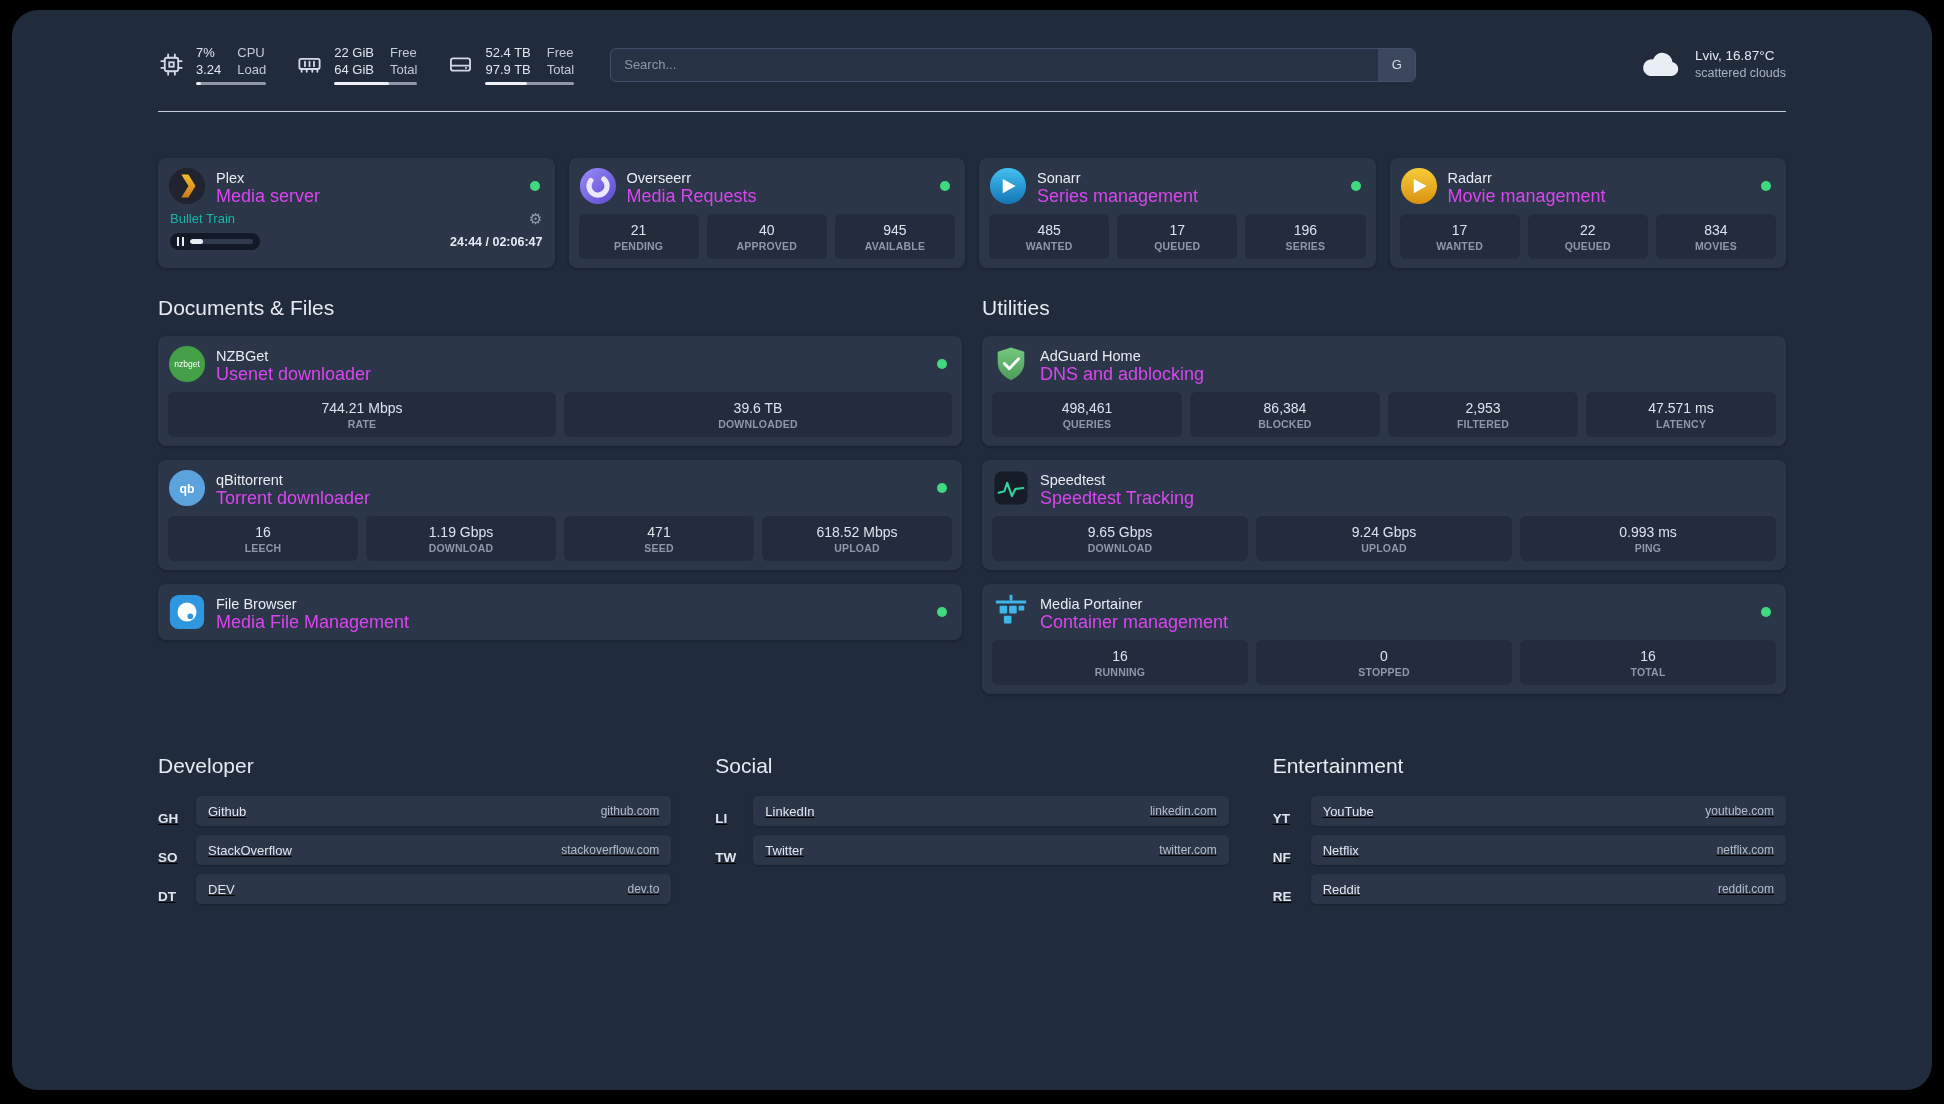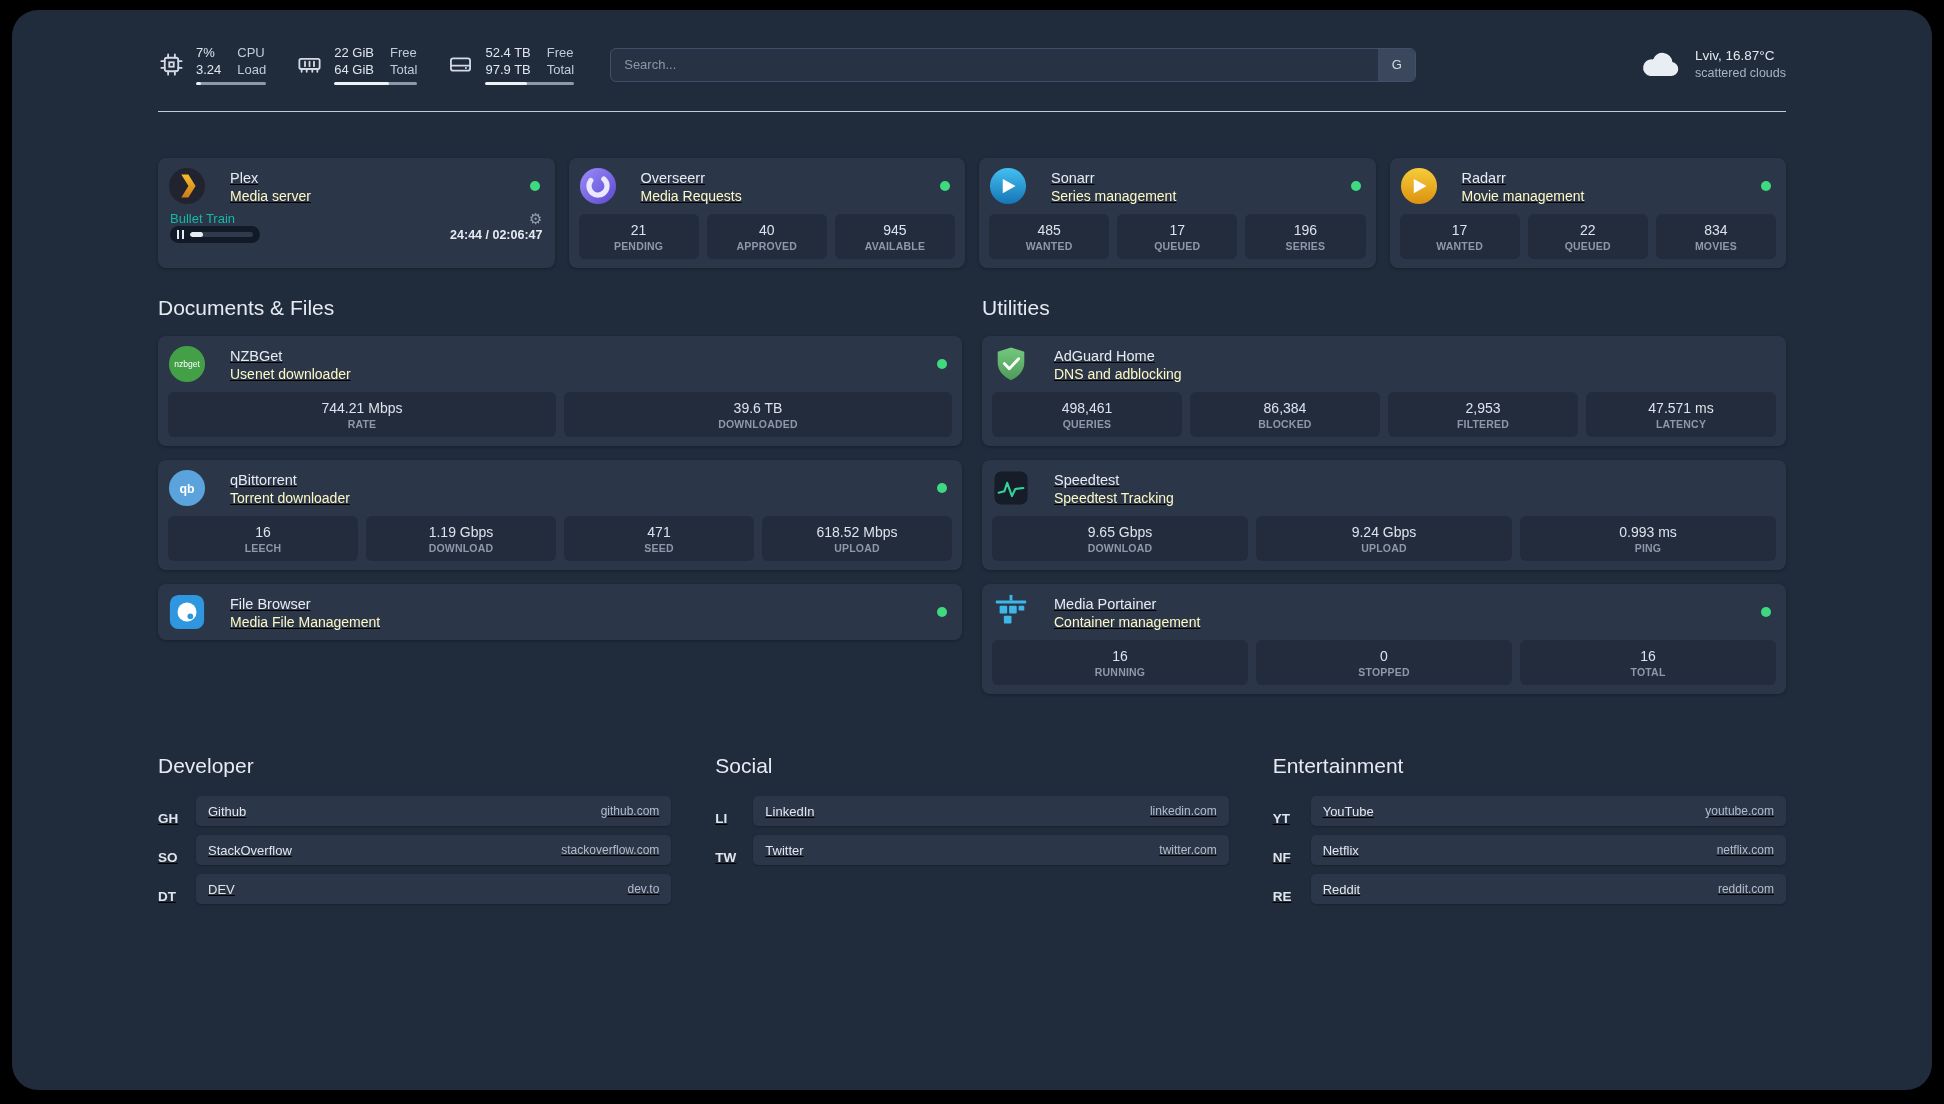--- a/index.html
+++ b/index.html
@@ -32,36 +32,36 @@
   .weather-line2 { font-size: 12.5px; color: #a9b3c1; line-height: 17px; }
 
   .divider { margin-top: 26px; height: 1px; background: rgba(226, 232, 240, 0.85); }
 
   
   .sec-title { font-size: 21px; color: #e6eaf1; font-weight: 500; }
   .media-sec { margin-top: 46px; }
   .cards4 { margin-top: 16px; display: grid; grid-template-columns: repeat(4, 1fr); gap: 14px; }
 
   .card { background: #2b3649; border-radius: 8px; padding: 9px 10px; box-shadow: 0 1px 3px rgba(0,0,0,.28); cursor: pointer; }
-  .card-head { display: flex; align-items: center; gap: 24px; text-decoration: underline; }
+  .card-head { display: flex; align-items: center; gap: 10px; }
   .svc-icon { width: 38px; height: 38px; flex: none; display: flex; align-items: center; justify-content: center; }
   .svc-icon svg { width: 38px; height: 38px; }
   .svc-name { font-size: 14.5px; color: #e8ecf2; font-weight: 500; line-height: 19px; }
-  .svc-sub { font-size: 14px; color: #fef9c3; line-height: 16px; }
+  .svc-sub { font-size: 18px; color: #d946ef; line-height: 16px; }
   .dot { width: 10px; height: 10px; border-radius: 50%; background: #3fd97f; margin-left: auto; margin-right: 5px; flex: none; }
   .stats { display: flex; gap: 8px; margin-top: 9px; }
   .stat { flex: 1; background: #222c3d; border-radius: 6px; padding: 7px 4px 6px; text-align: center; }
   .stat-v { font-size: 14px; color: #dde3ec; line-height: 18px; white-space: nowrap; }
   .stat-l { font-size: 10.5px; font-weight: 700; color: #8d99a9; line-height: 14px; letter-spacing: .2px; }
 
   
   .np-row { display: flex; align-items: center; margin-top: 6px; padding: 0 2px; }
   .np-title { font-size: 13px; color: #14b8a6; }
   .gear { margin-left: auto; color: #94a0b0; font-size: 15px; line-height: 1; cursor: pointer; }
-  .player-row { display: flex; align-items: center; padding: 0 2px 2px; }
+  .player-row { display: flex; align-items: center; margin-top: 7px; padding: 0 2px 2px; }
   .pbar { width: 90px; height: 17px; background: #121a27; border-radius: 9px; display: flex; align-items: center; padding: 0 7px; gap: 6px; cursor: pointer; }
   .pause { width: 7px; height: 9px; border-left: 2.5px solid #e8edf4; border-right: 2.5px solid #e8edf4; flex: none; }
   .ptrack { flex: 1; height: 5px; background: #2f3a4c; border-radius: 3px; overflow: hidden; }
   .pfill { height: 100%; background: #e6ebf2; border-radius: 3px; width: 0; }
   .ptime { margin-left: auto; font-size: 12.5px; font-weight: 700; color: #e6ebf2; white-space: nowrap; }
 
   .twocol { margin-top: 28px; display: grid; grid-template-columns: 1fr 1fr; gap: 20px; align-items: start; }
   .colcards { margin-top: 16px; display: flex; flex-direction: column; gap: 14px; }
 
   

